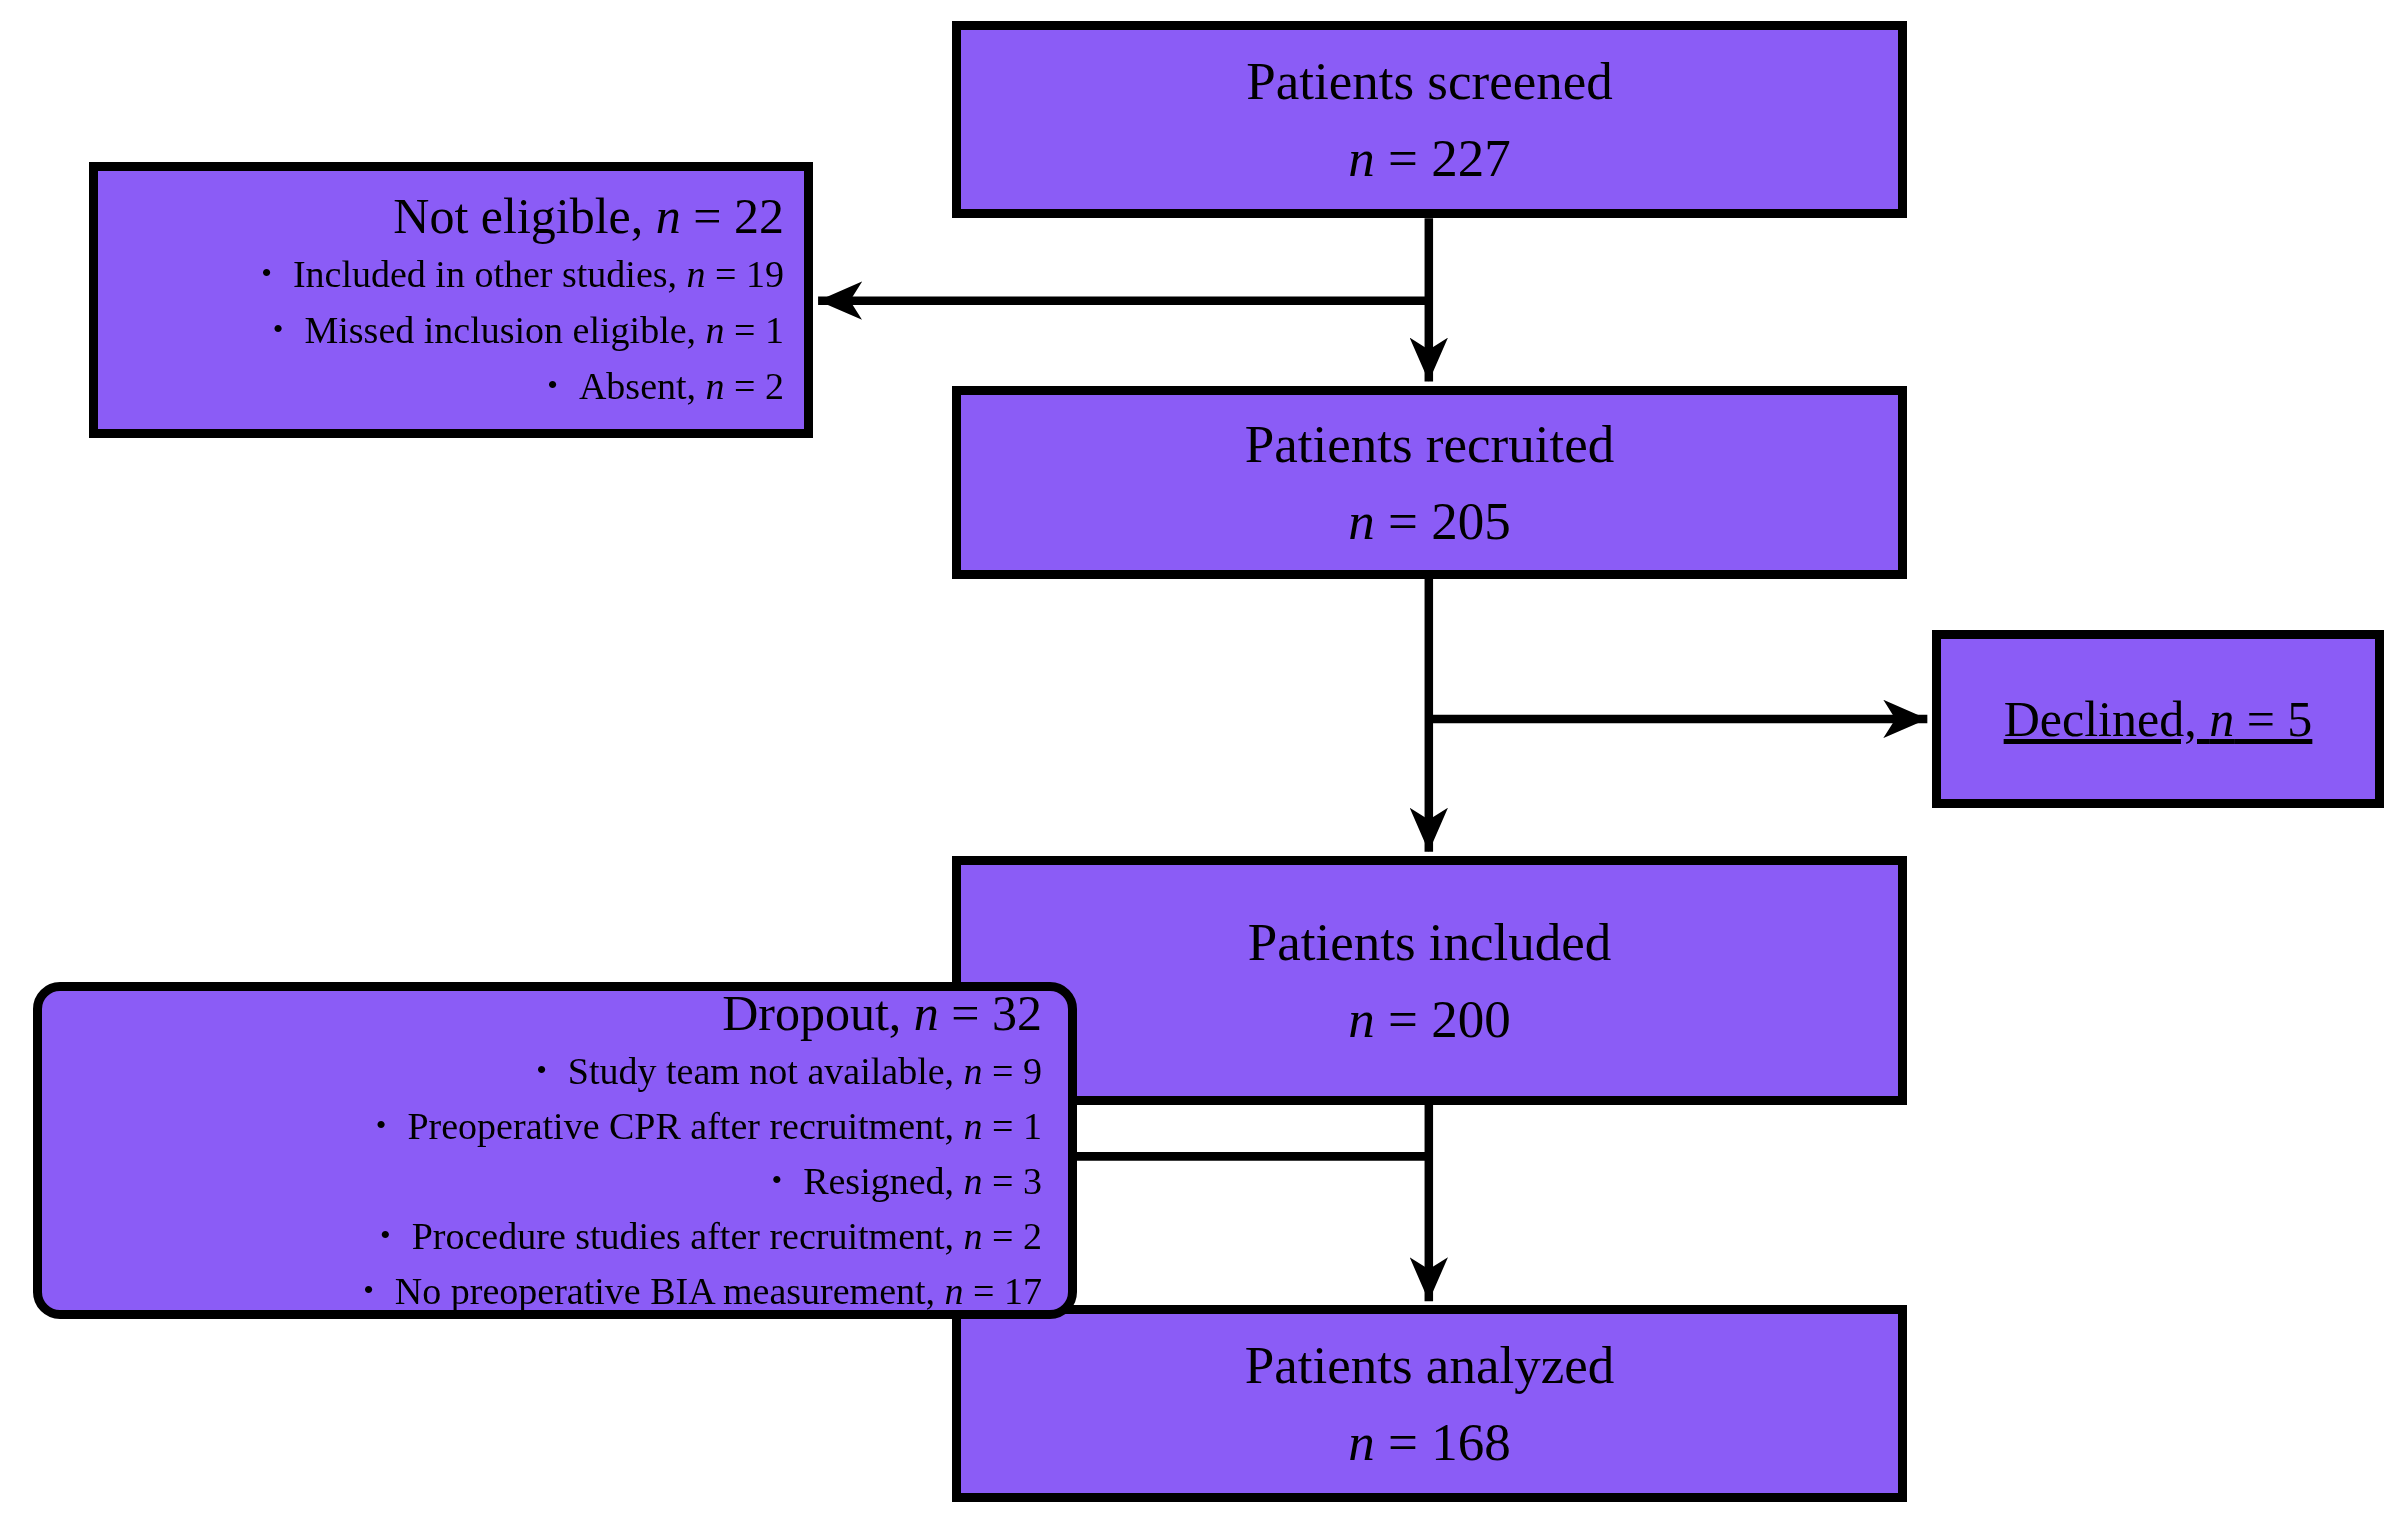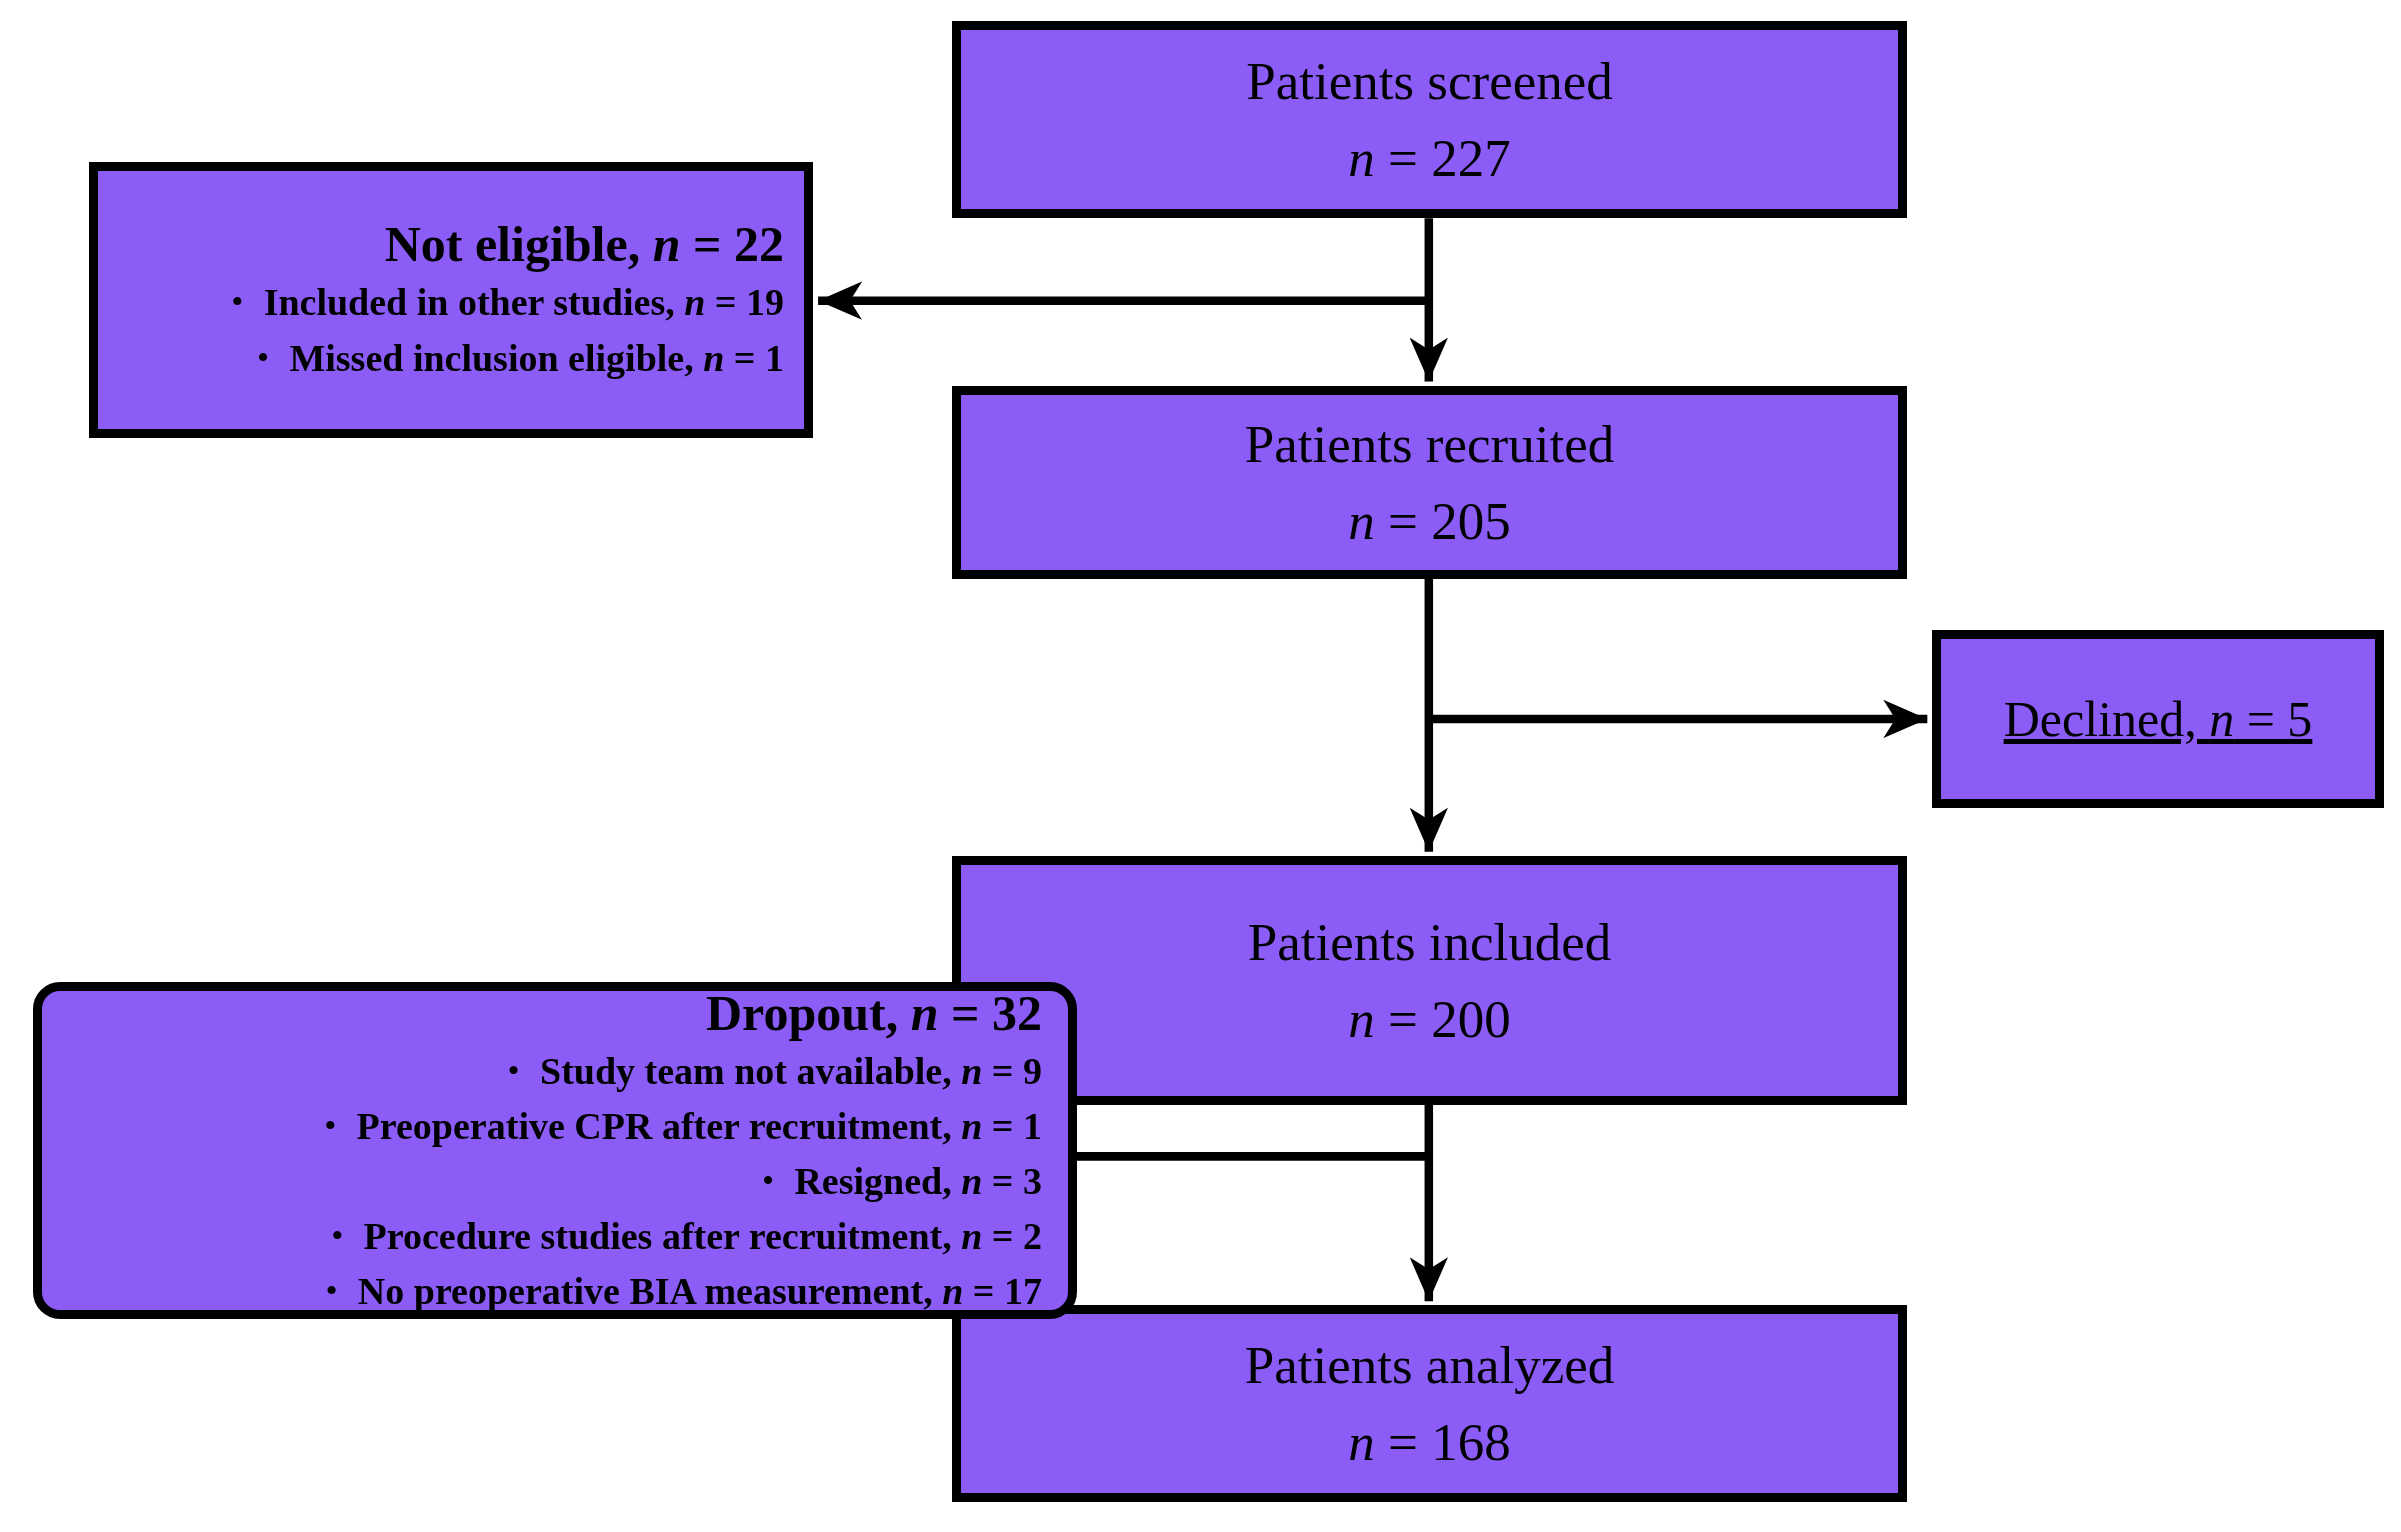--- a/index.html
+++ b/index.html
@@ -28,21 +28,20 @@
   .mainbox {
     align-items: center;
     text-align: center;
     font-size: 53px;
     line-height: 1.0;
   }
   .mainbox .title-line { margin-bottom: 24px; }
   .sidebox {
     text-align: right;
     font-size: 38px;
-    font-weight: bold;
   }
   .sidebox .side-title {
     font-size: 50px;
     line-height: 63px;
   }
   .bullet-line { line-height: 53px; }
   .dropoutbox .bullet-line { line-height: 52px; }
   .blt {
     display: inline-block;
     margin-right: 21px;
@@ -98,20 +97,21 @@
 
   <div class="flowbox mainbox" style="left:952px; top:1305px; width:955px; height:197px;">
     <div class="title-line">Patients analyzed</div>
     <div class="n-line"><i class="it">n</i><span> = 168</span></div>
   </div>
 
   <div class="flowbox sidebox" style="left:89px; top:162px; width:724px; height:276px; padding-right:20px;">
     <div class="side-title"><span>Not eligible, </span><i class="it">n</i><span> = 22</span></div>
     <div class="bullet-line"><span class="blt">•</span><span>Included in other studies, </span><i class="it">n</i><span> = 19</span></div>
     <div class="bullet-line"><span class="blt">•</span><span>Missed inclusion eligible, </span><i class="it">n</i><span> = 1</span></div>
+    <div class="bullet-line"><span class="blt">•</span><span>Absent, </span><i class="it">n</i><span> = 2</span></div>
   </div>
 
   <div class="flowbox declinedbox" style="left:1932px; top:630px; width:452px; height:178px;text-decoration:underline;">
     <div><span>Declined, </span><i class="it">n</i><span> = 5</span></div>
   </div>
 
   <div class="flowbox sidebox dropoutbox" style="left:33px; top:982px; width:1044px; height:337px; padding-right:26px;border-radius:27px;">
     <div class="side-title"><span>Dropout, </span><i class="it">n</i><span> = 32</span></div>
     <div class="bullet-line"><span class="blt">•</span><span>Study team not available, </span><i class="it">n</i><span> = 9</span></div>
     <div class="bullet-line"><span class="blt">•</span><span>Preoperative CPR after recruitment, </span><i class="it">n</i><span> = 1</span></div>

